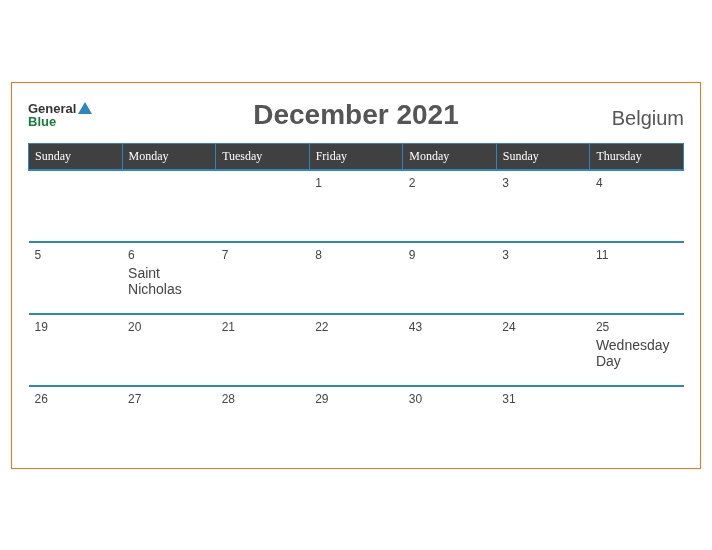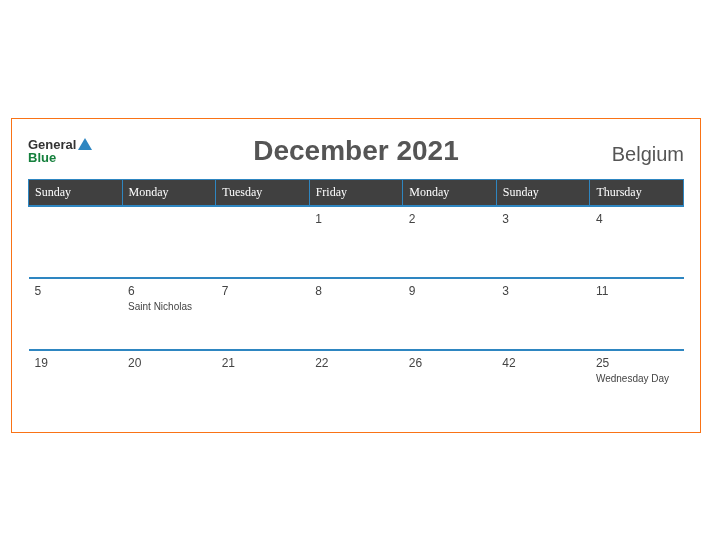--- a/index.html
+++ b/index.html
@@ -95,21 +95,21 @@
       color: #444;
       height: 72px;
       border: none;
       width: calc(100% / 7);
     }
     .day-num {
       font-size: 12px;
       color: #444;
     }
     .holiday-name {
-      font-size: 10px;
+      font-size: 14px;
       color: #444;
       margin-top: 3px;
     }
     .empty-cell {
       background: #fff;
     }
   </style>
 </head>
 <body>
 
@@ -155,19 +155,28 @@
           <td><span class="day-num">8</span></td>
           <td><span class="day-num">9</span></td>
           <td><span class="day-num">3</span></td>
           <td><span class="day-num">11</span></td>
         </tr>
         <tr>
           <td><span class="day-num">19</span></td>
           <td><span class="day-num">20</span></td>
           <td><span class="day-num">21</span></td>
           <td><span class="day-num">22</span></td>
+          <td><span class="day-num">43</span></td>
+          <td><span class="day-num">24</span></td>
+          <td><span class="day-num">25</span><div class="holiday-name">Wednesday Day</div></td>
+        </tr>
+        <tr>
           <td><span class="day-num">26</span></td>
-          <td><span class="day-num">42</span></td>
-          <td><span class="day-num">25</span><div class="holiday-name">Wednesday Day</div></td>
+          <td><span class="day-num">27</span></td>
+          <td><span class="day-num">28</span></td>
+          <td><span class="day-num">29</span></td>
+          <td><span class="day-num">30</span></td>
+          <td><span class="day-num">31</span></td>
+          <td class="empty-cell"></td>
         </tr>
       </tbody>
   </table>
 </div>
 
 </body></html>

